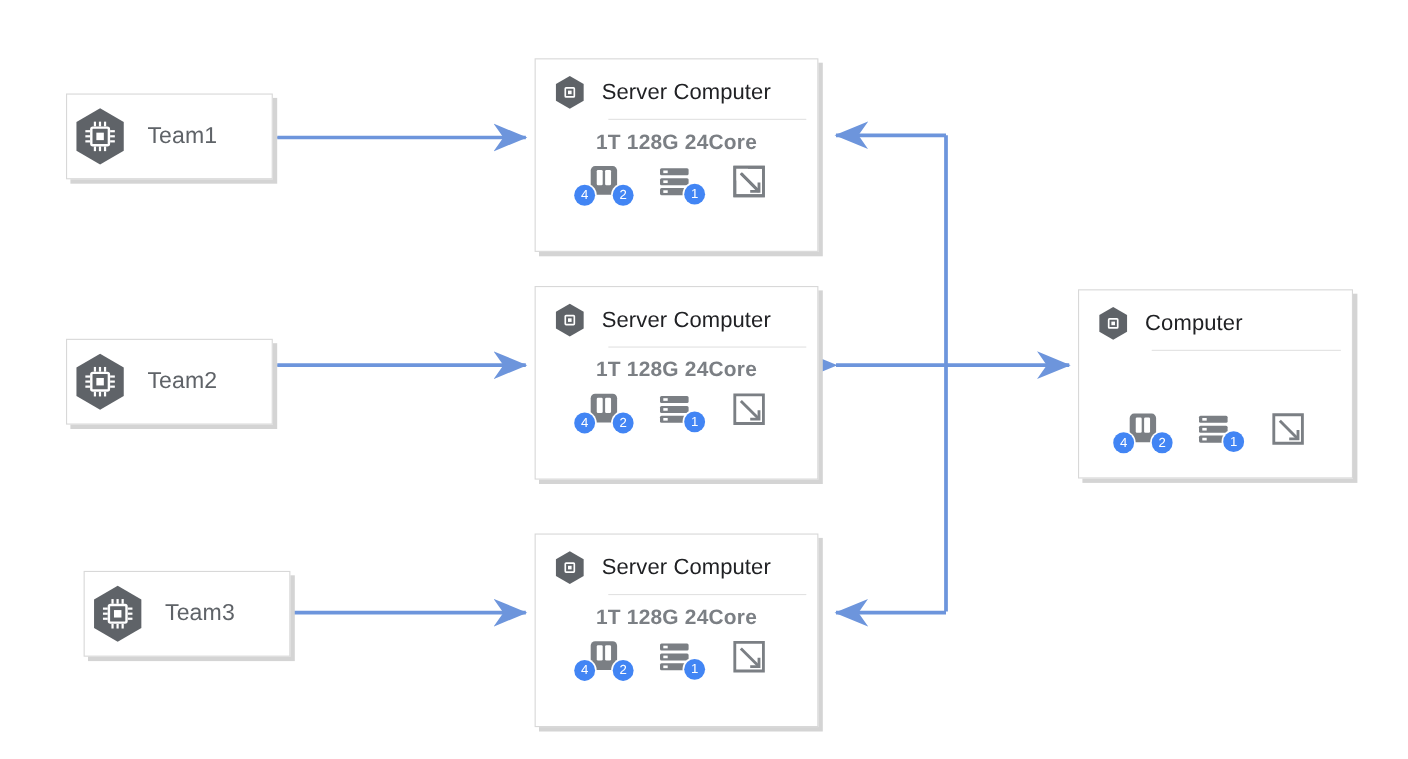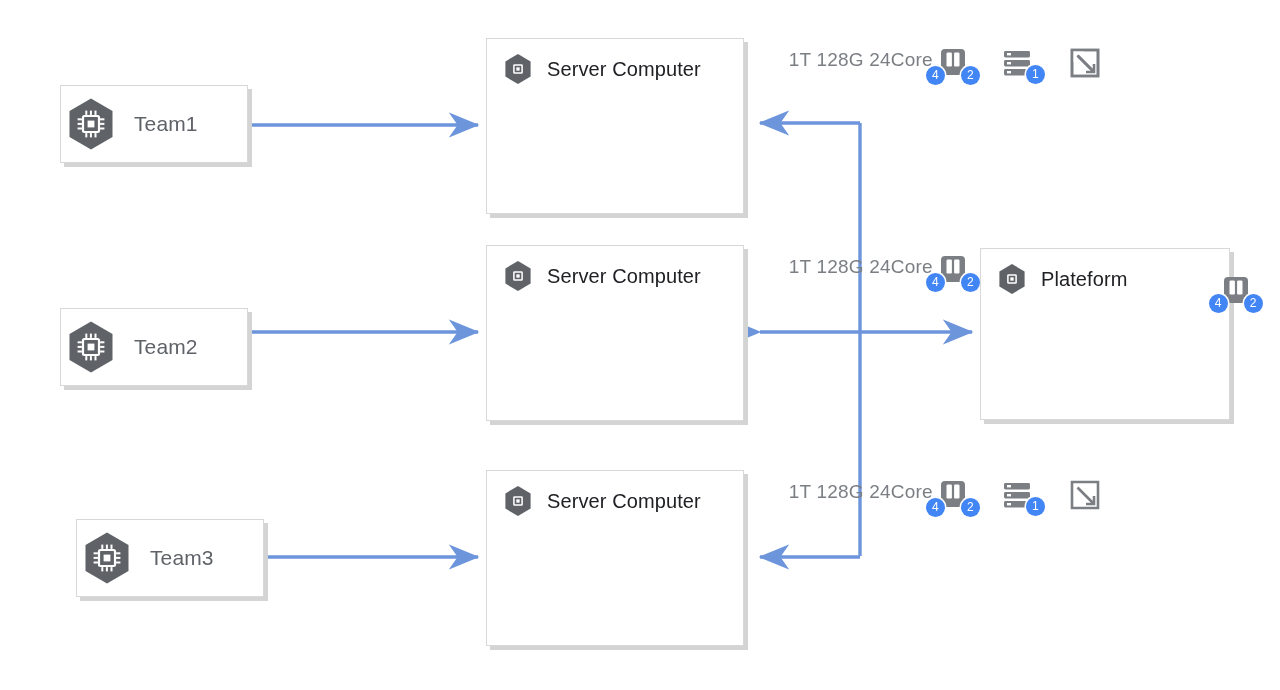--- a/index.html
+++ b/index.html
@@ -47,21 +47,22 @@
     font-size: 21px;
     color: #5f6368;
     margin-left: 14px;
     letter-spacing: .1px;
     white-space: nowrap;
   }
 
   
   .svr-node {
     display: flex;
-    flex-direction: row;
+    flex-direction: column;
+    margin-top: 15px;
   }
   .svr-head {
     display: flex;
     align-items: center;
     padding: 14px 12px 0 14px;
     height: 46px;
     box-sizing: border-box;
   }
   .svr-title {
     font-size: 20px;
@@ -75,20 +76,21 @@
     background: #e2e2e2;
     margin: 8px 10px 0 66px;
   }
   .svr-spec {
     text-align: center;
     font-size: 19px;
     color: #7b7f84;
     margin-top: 10px;
     letter-spacing: .2px;
     white-space: nowrap;
+    font-weight: bold;
   }
   .svr-icons {
     display: flex;
     align-items: flex-start;
     justify-content: center;
     gap: 26px;
     margin-top: 4px;
   }
   .icon-slot {
     position: relative;
@@ -380,21 +382,21 @@
     <div class="svr-head">
       <span>
         <svg class="hex" width="34" height="34" viewBox="0 0 58 58">
           <path d="M29 3.5 L50.5 16 L50.5 42 L29 54.5 L7.5 42 L7.5 16 Z" fill="#5f6368"></path>
           <g fill="#ffffff">
             <rect x="22" y="22" width="14" height="14" rx="1.2" fill="none" stroke="#ffffff" stroke-width="2.6"></rect>
             <rect x="26.2" y="26.2" width="5.6" height="5.6" fill="#ffffff"></rect>
           </g>
         </svg>
       </span>
-      <span class="svr-title">Plateform</span>
+      <span class="svr-title">Computer</span>
     </div>
     <div class="svr-divider"></div>
     <div class="svr-spec" style="min-height:19px;"></div>
     <div class="svr-icons" style="margin-top:22px;">
       <span class="icon-slot">
         <svg width="40" height="40" viewBox="0 0 40 40">
           <rect x="8" y="6" width="24" height="26" rx="4" fill="#7b7f84"></rect>
           <rect x="13.5" y="9.5" width="5.4" height="14" rx="1.2" fill="#ffffff"></rect>
           <rect x="21.1" y="9.5" width="5.4" height="14" rx="1.2" fill="#ffffff"></rect>
         </svg>

